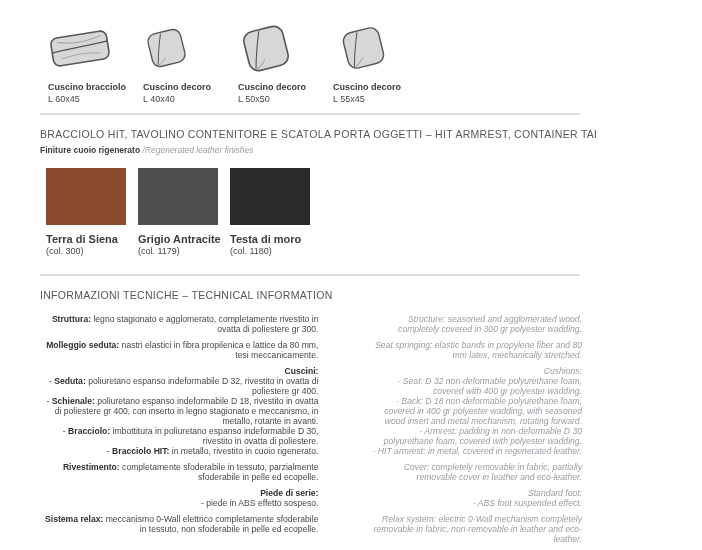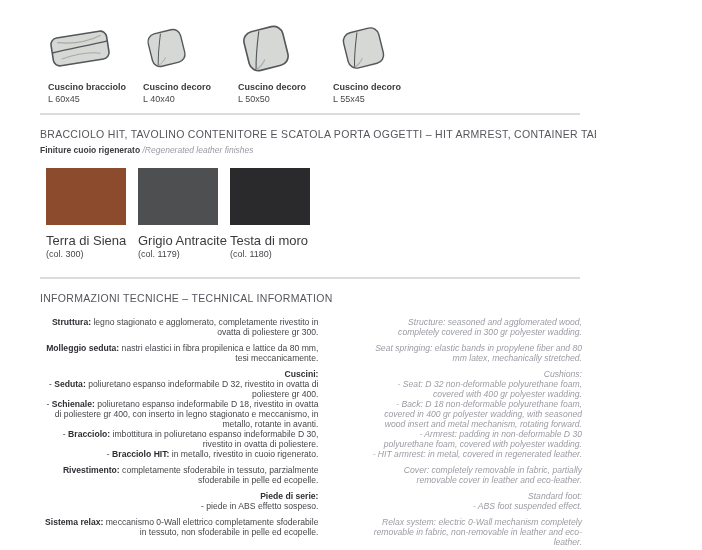--- a/index.html
+++ b/index.html
@@ -28,21 +28,21 @@
     font-size:10.5px; font-weight:400; color:#55565c; letter-spacing:0.3px;
     margin-top:13px; white-space:nowrap;
   }
   .finish-subtitle { margin-top:5px; font-size:8.5px; }
   .finish-subtitle strong { color:#3a3b3f; font-weight:bold; }
   .finish-subtitle em { color:#9b9ca4; font-style:italic; }
   
   .swatch-row { display:flex; margin-top:13px; margin-left:6px; }
   .swatch-item { width:92px; }
   .swatch { width:80px; height:57px; }
-  .swatch-name { margin-top:8px; font-size:13px; font-weight:normal; color:#3a3b3f; }
+  .swatch-name { margin-top:8px; font-size:11px; font-weight:bold; color:#3a3b3f; }
   .swatch-code { margin-top:1px; font-size:9px; color:#46474b; }
   
   .tech-cols { display:flex; margin-top:13px; }
   .tech-col-left  { width:332px; margin-right:12px; }
   .tech-col-right { width:300px; }
   .para { margin-bottom:6px; }
   .t-line { display:block; font-size:8.6px; line-height:10px; color:#46474b;text-align:right; }
   .t-line strong { color:#2e2f33; font-weight:bold; }
   .tech-col-right .t-line { color:#9b9ca4; font-style:italic;margin-left:40px; }
 </style>

